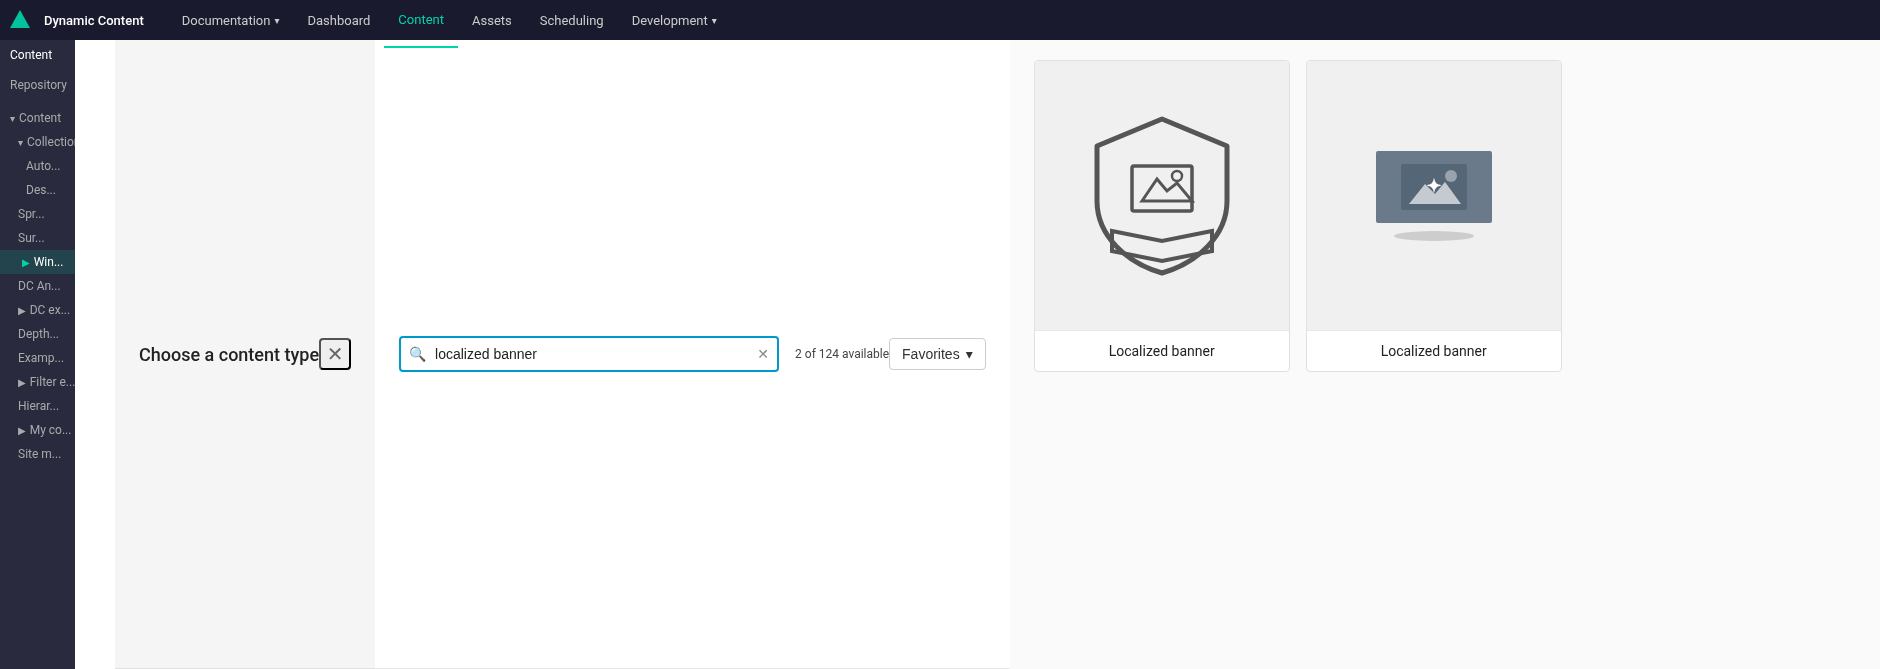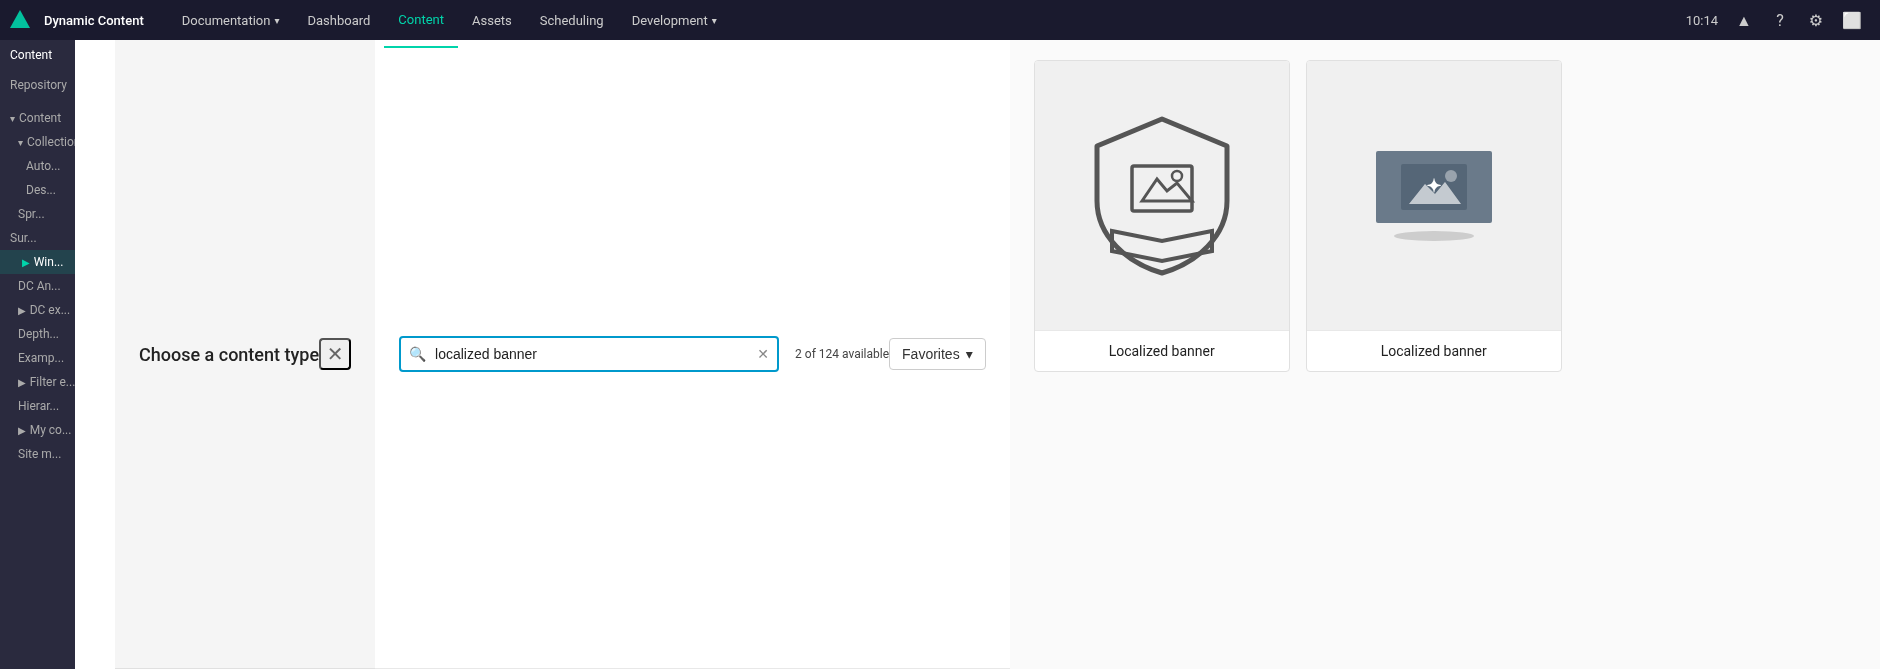--- a/index.html
+++ b/index.html
@@ -363,27 +363,20 @@
   <div class="nav-item">
     <span>Scheduling</span>
   </div>
   <div class="nav-item">
     <span>Development</span>
     <span class="chevron">▾</span>
   </div>
 
   <div class="nav-spacer"></div>
 
-  <div class="nav-right">
-    <span class="nav-time">10:14</span>
-    <span class="nav-icon-btn">▲</span>
-    <span class="nav-icon-btn">?</span>
-    <span class="nav-icon-btn">⚙</span>
-    <span class="nav-icon-btn">⬜</span>
-  </div>
 </nav>
 
 <div class="main-layout">
 
   <aside class="sidebar">
     <div class="sidebar-top-tabs">
       <div class="sidebar-top-tab active">Content</div>
       <div class="sidebar-top-tab">Repository</div>
     </div>
 
@@ -398,21 +391,21 @@
       </div>
       <div class="sidebar-item" style="padding-left:26px">
         <span>Auto...</span>
       </div>
       <div class="sidebar-item" style="padding-left:26px">
         <span>Des...</span>
       </div>
       <div class="sidebar-item" style="padding-left:18px">
         <span>Spr...</span>
       </div>
-      <div class="sidebar-item" style="padding-left:10px">
+      <div class="sidebar-item" style="padding-left:18px">
         <span>Sur...</span>
       </div>
       <div class="sidebar-item active" style="padding-left:22px">
         <span class="item-icon" style="color:#00d4aa">▶</span>
         <span>Win...</span>
       </div>
       <div class="sidebar-item" style="padding-left:18px">
         <span>DC An...</span>
       </div>
       <div class="sidebar-item" style="padding-left:18px">

